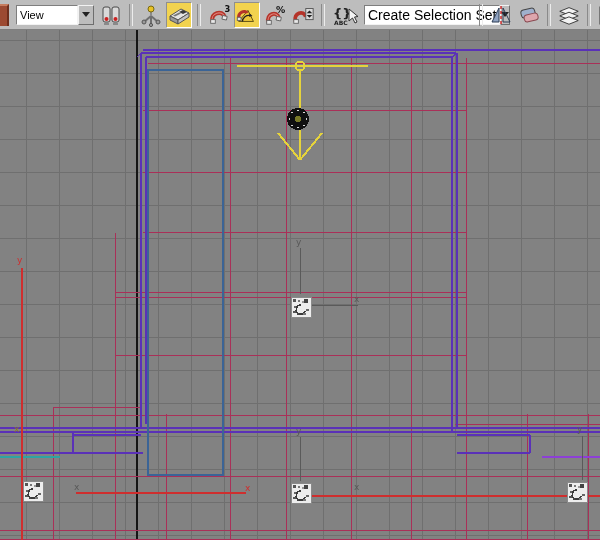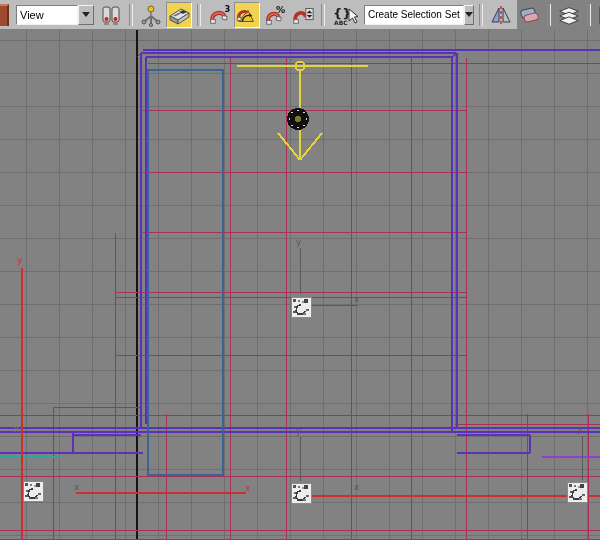--- a/index.html
+++ b/index.html
@@ -1,20 +1,20 @@
 <!DOCTYPE html>
 <html><head>
 <meta charset="utf-8">
 <style>
   html,body{margin:0;padding:0;}
   body{width:600px;height:540px;overflow:hidden;font-family:"Liberation Sans",sans-serif;background:#828282;}
 
   
   .toolbar{
-    position:relative;width:517px;height:30px;background:#bdbdbd;
+    position:relative;width:600px;height:30px;background:#bdbdbd;
     border-bottom:1px solid #7f7f7f;box-sizing:border-box;
     display:flex;align-items:center;gap:2px;white-space:nowrap;
   }
   .tbtn{width:26px;height:26px;display:flex;align-items:center;justify-content:center;
     background:transparent;border:1px solid transparent;box-sizing:border-box;flex:0 0 auto;}
   .tbtn.pressed{background:#f2d34f;border-top:1px solid #8f8f8f;border-left:1px solid #8f8f8f;
     border-bottom:1px solid #ffffff;border-right:1px solid #ffffff;}
   .sep{width:2px;height:22px;margin:0 3px;flex:0 0 auto;
     border-left:1px solid #8a8a8a;border-right:1px solid #ececec;}
   .combo{display:flex;align-items:stretch;height:20px;flex:0 0 auto;margin:0 2px;}
@@ -128,21 +128,21 @@
 
   <div class="tbtn" style="width:30px">
     <svg width="28" height="24" viewBox="0 0 28 24">
       <text x="2" y="15" font-size="13" font-weight="bold" fill="#222">{}</text>
       <text x="3" y="22" font-size="6" font-weight="bold" fill="#222">ABC</text>
       <polygon points="18,6 18,18 21.5,15 24,20 26,19 23.5,14 27,13.5" fill="#f5f5f5" stroke="#333"></polygon>
     </svg>
   </div>
 
   <div class="combo" style="width:108px;">
-    <div class="combo-field" style="flex:1;font-size:10px;">Create Selection Set</div>
+    <div class="combo-field" style="flex:1;font-size:14px;">Create Selection Set</div>
     <div class="combo-arrow">
         <span class="tri"></span>
       </div>
   </div>
 
   <div class="sep"></div>
 
   <div class="tbtn">
     <svg width="24" height="24" viewBox="0 0 24 24">
       <polygon points="10,5 10,19 3,19" fill="#8fa3c2" stroke="#2c3c55"></polygon>

